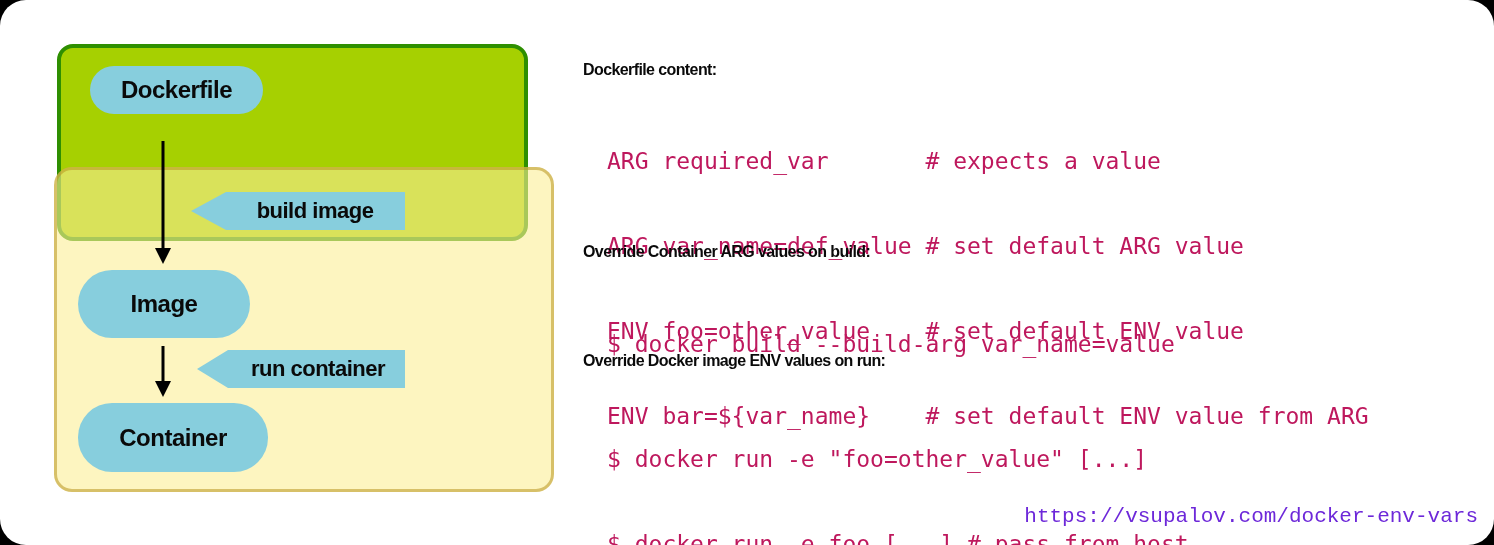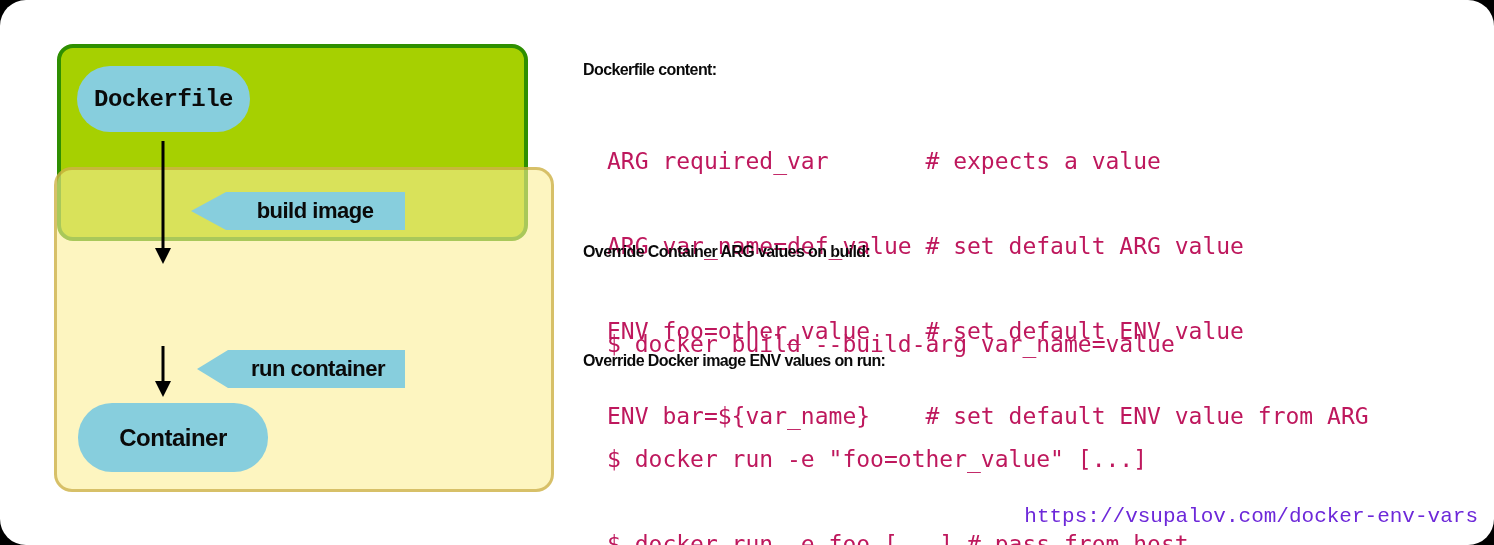--- a/index.html
+++ b/index.html
@@ -32,21 +32,21 @@
     border-radius: 18px;
   }
   .pill {
     position: absolute;
     background: #87cedd;
     border-radius: 34px;
     display: flex; align-items: center; justify-content: center;
     font-weight: 700; font-size: 24px; letter-spacing: -0.5px;
     color: #0a0a0a;
   }
-  .pill.dockerfile { left: 77px; top: 66px;  width: 173px; height: 66px; font-family: Liberation Mono, monospace; }
+  .pill.dockerfile { left: 90px; top: 66px;  width: 173px; height: 48px; }
   .pill.image      { left: 78px; top: 270px; width: 172px; height: 68px; }
   .pill.containerN { left: 78px; top: 403px; width: 190px; height: 69px; }
   .diagram svg { position: absolute; left: 0; top: 0; pointer-events: none; }
   .banner-text {
     font-family: "Liberation Sans", sans-serif;
     font-weight: 700; font-size: 22px; letter-spacing: -0.5px;
     fill: #0a0a0a;
   }
   
   .content { position: absolute; left: 583px; top: 0; width: 911px; height: 545px; }
@@ -82,20 +82,21 @@
 </head>
 <body>
 
 <div class="card">
 
   <div class="diagram">
     <div class="green-box"></div>
     <div class="yellow-box"></div>
 
     <div class="pill dockerfile">Dockerfile</div>
+    <div class="pill image">Image</div>
     <div class="pill containerN">Container</div>
 
     <svg width="580" height="545" viewBox="0 0 580 545">
 
       <g>
         <line x1="163" y1="141" x2="163" y2="250" stroke="#000" stroke-width="3"></line>
         <polygon points="155,248 171,248 163,264" fill="#000"></polygon>
       </g>
 
       <g>

